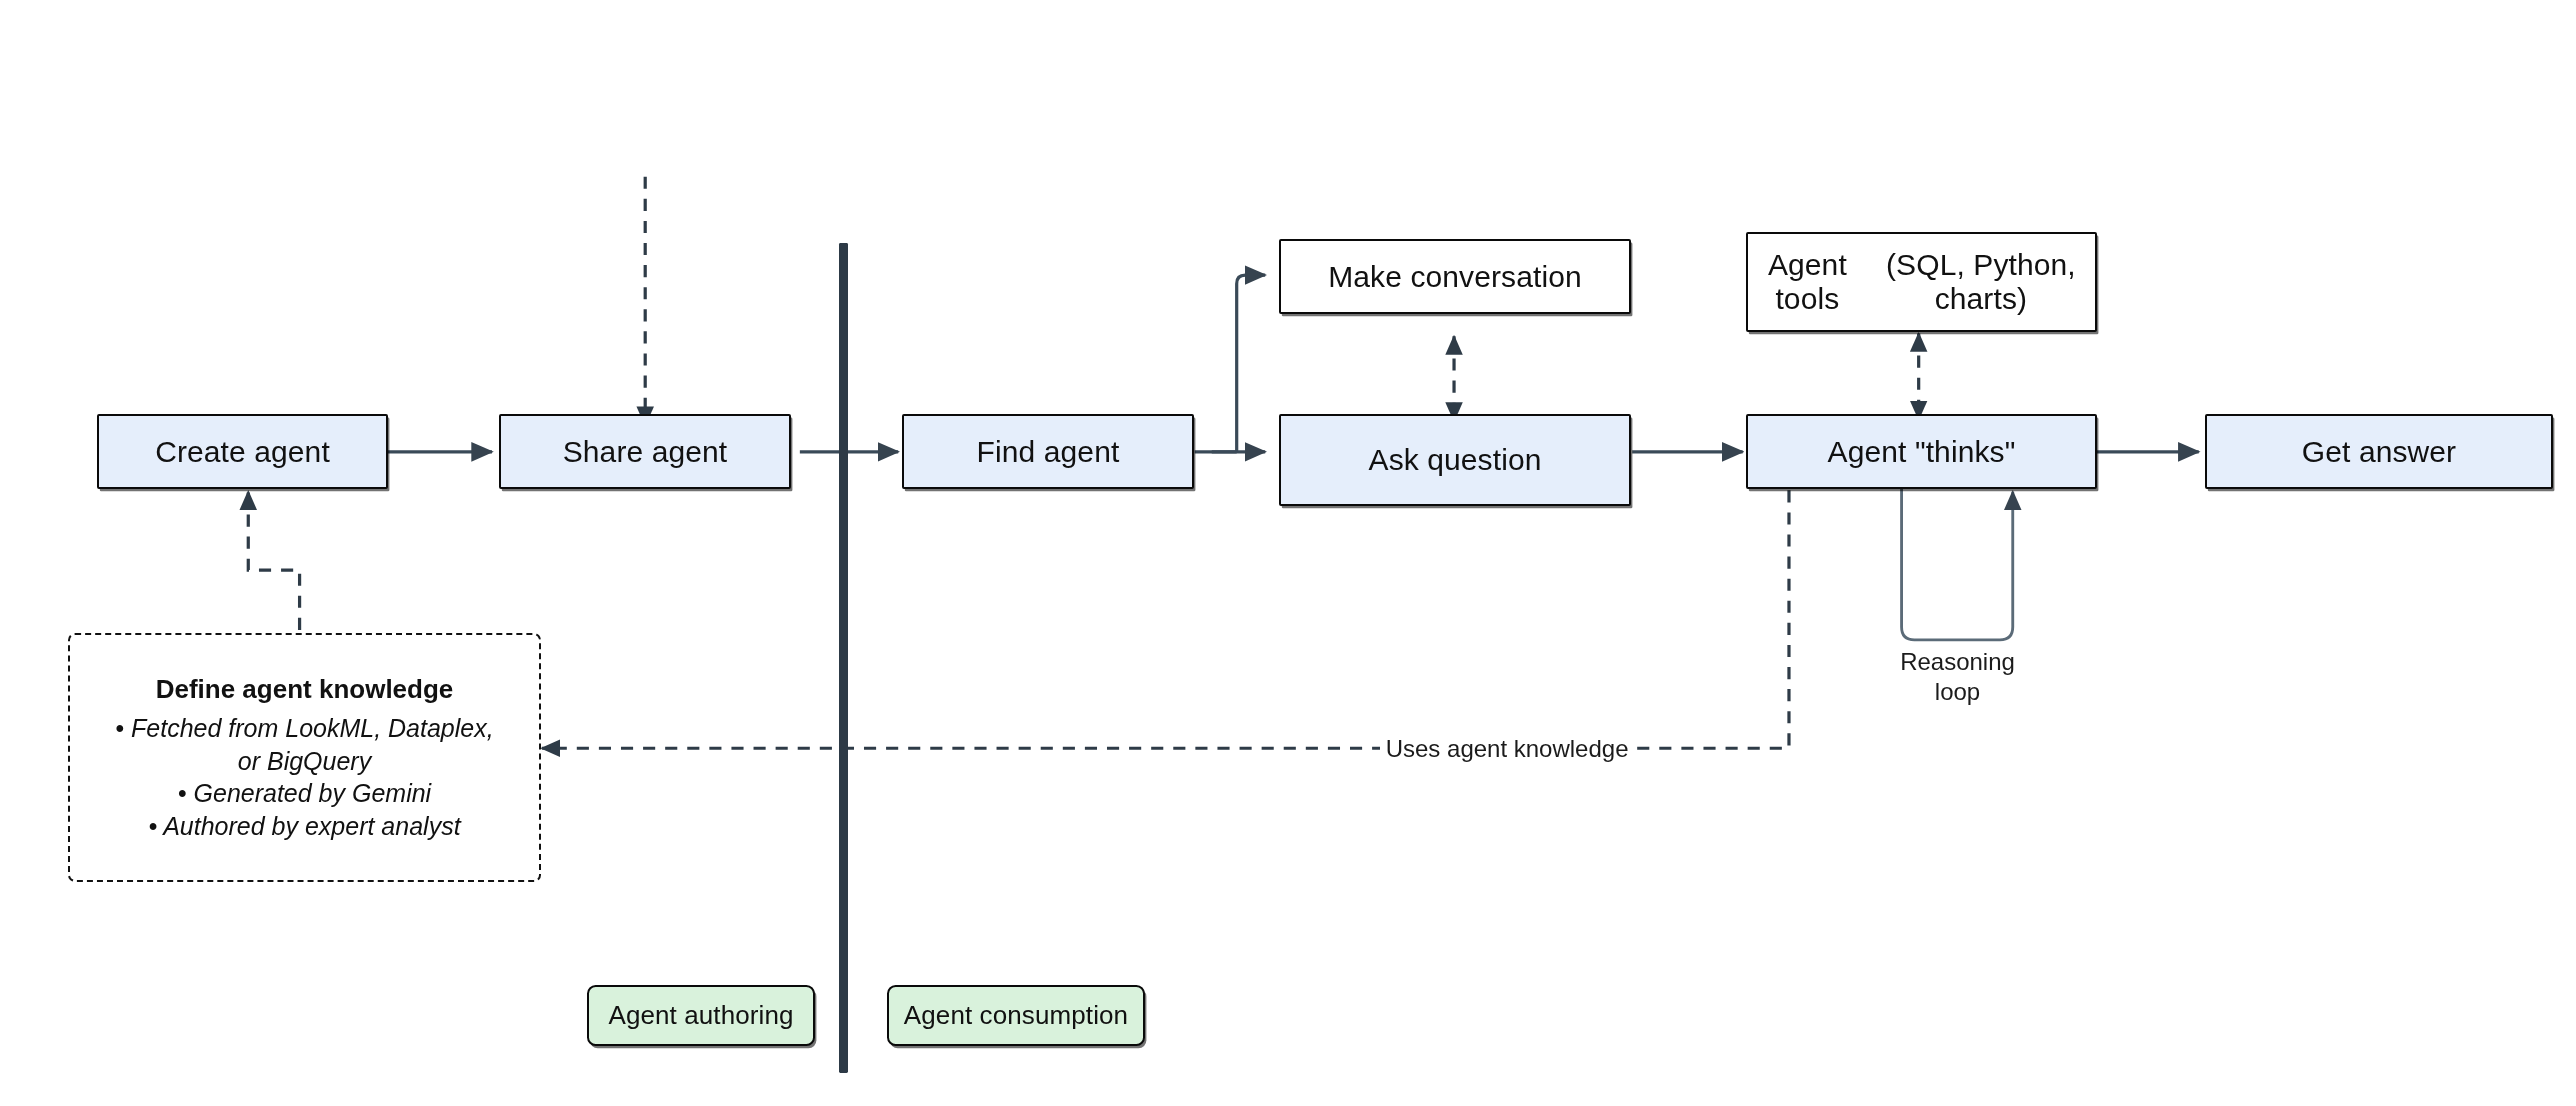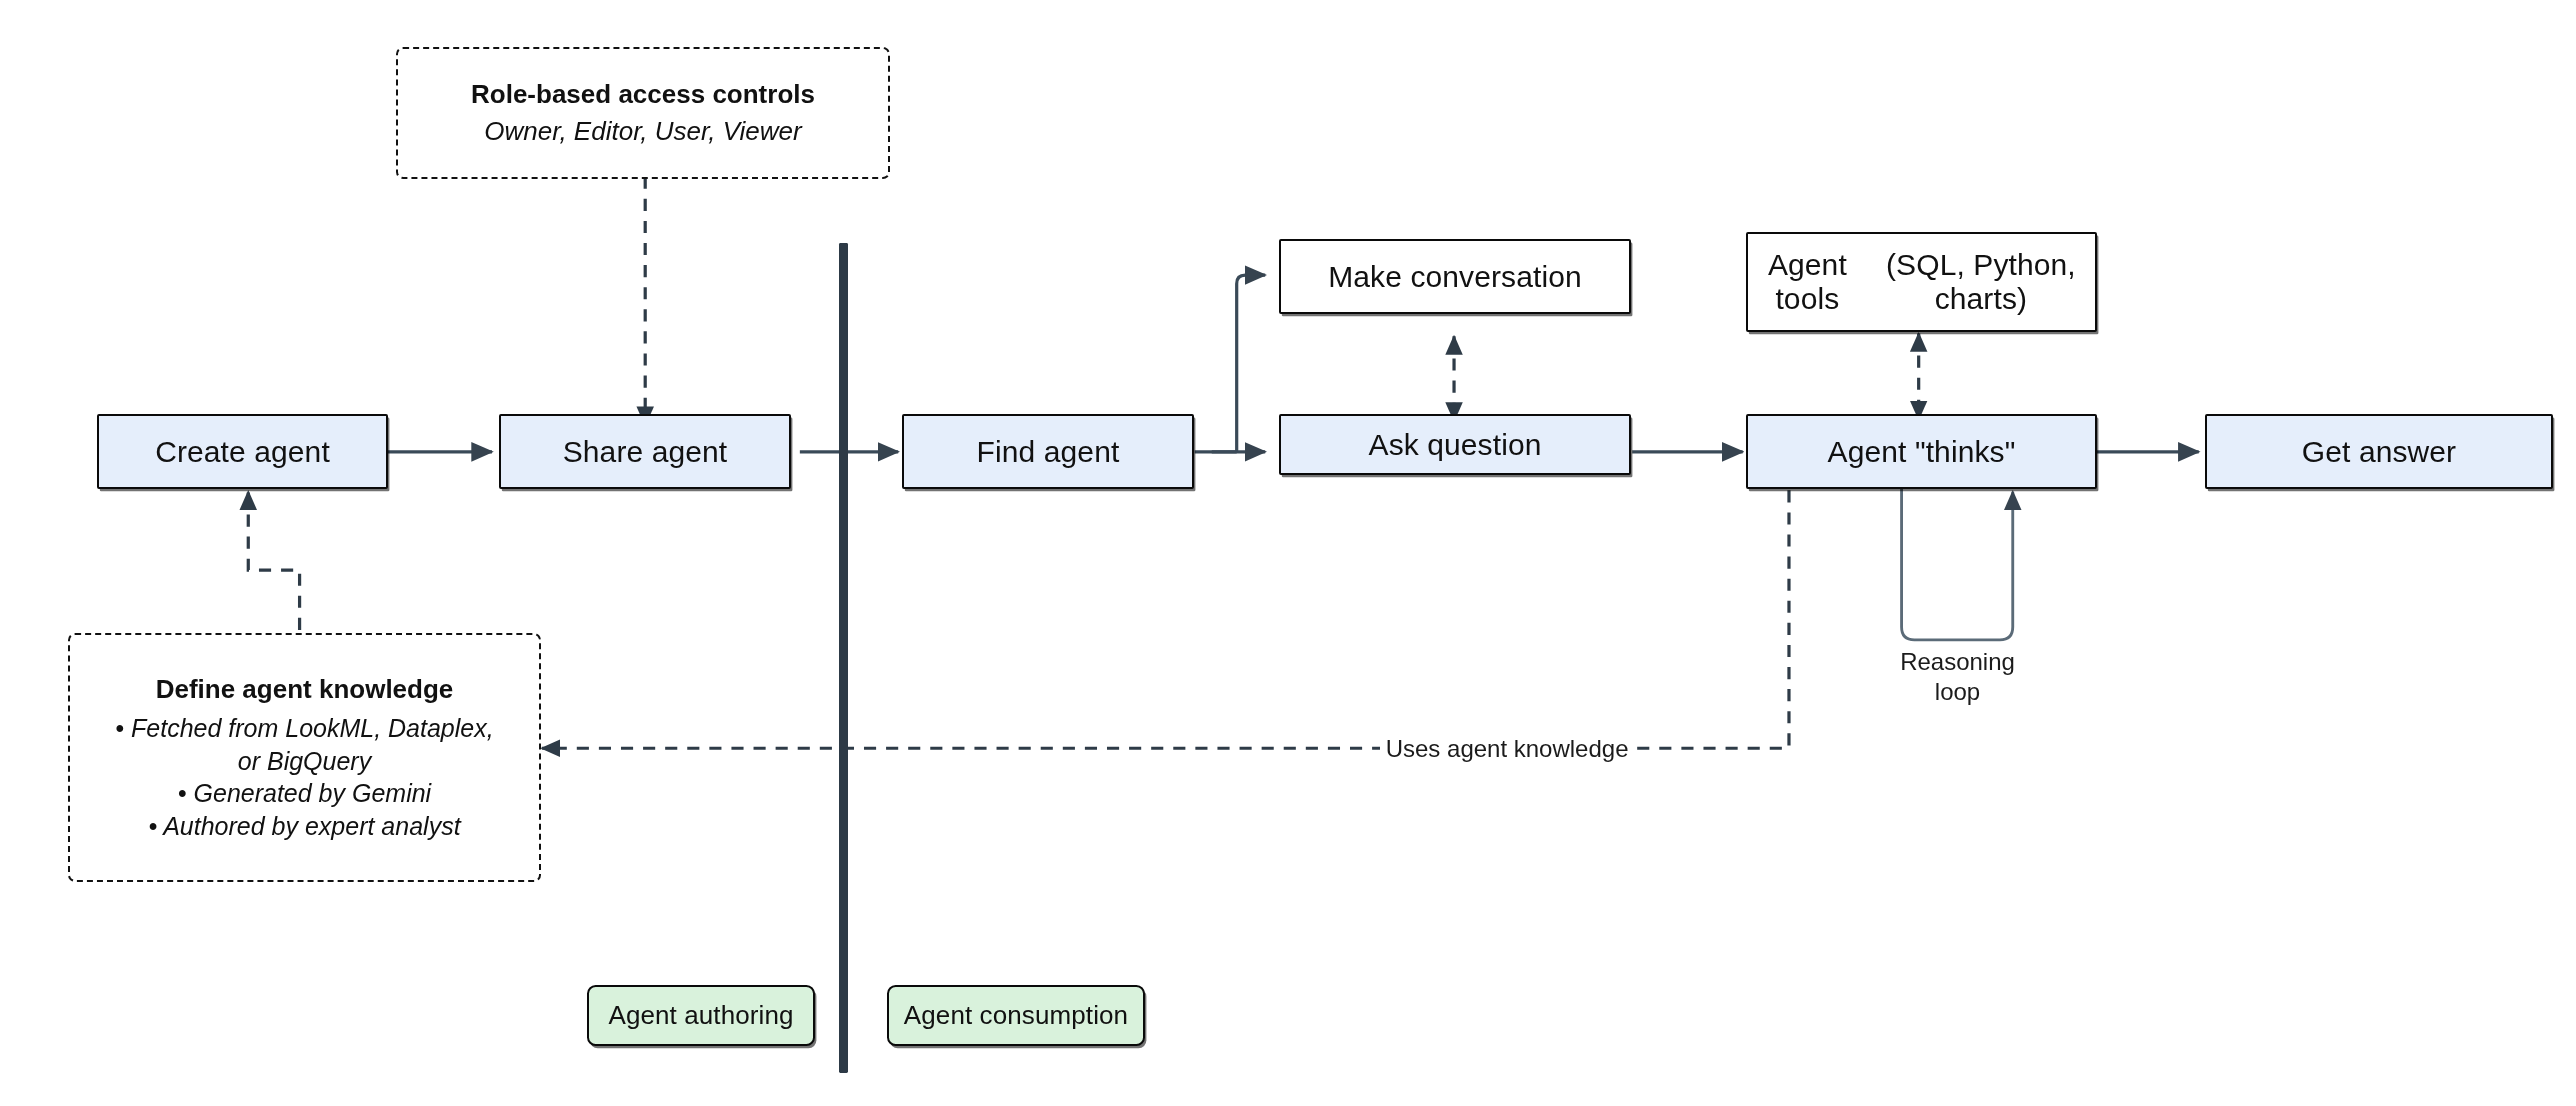--- a/index.html
+++ b/index.html
@@ -145,41 +145,37 @@
   </div>
 
   <div class="node blue" style="left:902px; top:414px; width:292px; height:75px;">
     <span>Find agent</span>
   </div>
 
   <div class="node white" style="left:1279px; top:239px; width:352px; height:75px;">
     <span>Make conversation</span>
   </div>
 
-  <div class="node blue" style="left:1279px; top:414px; width:352px; height:61px;">
+  <div class="node blue" style="left:1279px; top:414px; width:352px; height:92px;">
     <span>Ask question</span>
   </div>
 
   <div class="node white" style="left:1746px; top:232px; width:351px; height:100px; flex-direction:row; line-height:1.12;">
     <span>Agent tools</span>
     <span>(SQL, Python, charts)</span>
   </div>
 
   <div class="node blue" style="left:1746px; top:414px; width:351px; height:75px;">
     <span>Agent "thinks"</span>
   </div>
 
   <div class="node blue" style="left:2205px; top:414px; width:348px; height:75px;">
     <span>Get answer</span>
   </div>
 
-  <div class="dashbox" style="left:396px; top:47px; width:494px; height:132px;">
-    <div class="dbtitle">Role-based access controls</div>
-    <div class="dbsub">Owner, Editor, User, Viewer</div>
-  </div>
 
   <div class="dashbox" style="left:68px; top:633px; width:473px; height:249px;">
     <div class="dbtitle" style="margin-bottom:7.1px;">Define agent knowledge</div>
     <div class="dblist">• Fetched from LookML, Dataplex,</div>
     <div class="dblist">or BigQuery</div>
     <div class="dblist">• Generated by Gemini</div>
     <div class="dblist">• Authored by expert analyst</div>
   </div>
 
   <div class="edgelabel" style="left:1879px; top:647px; width:157px; background:transparent; padding:0;">

